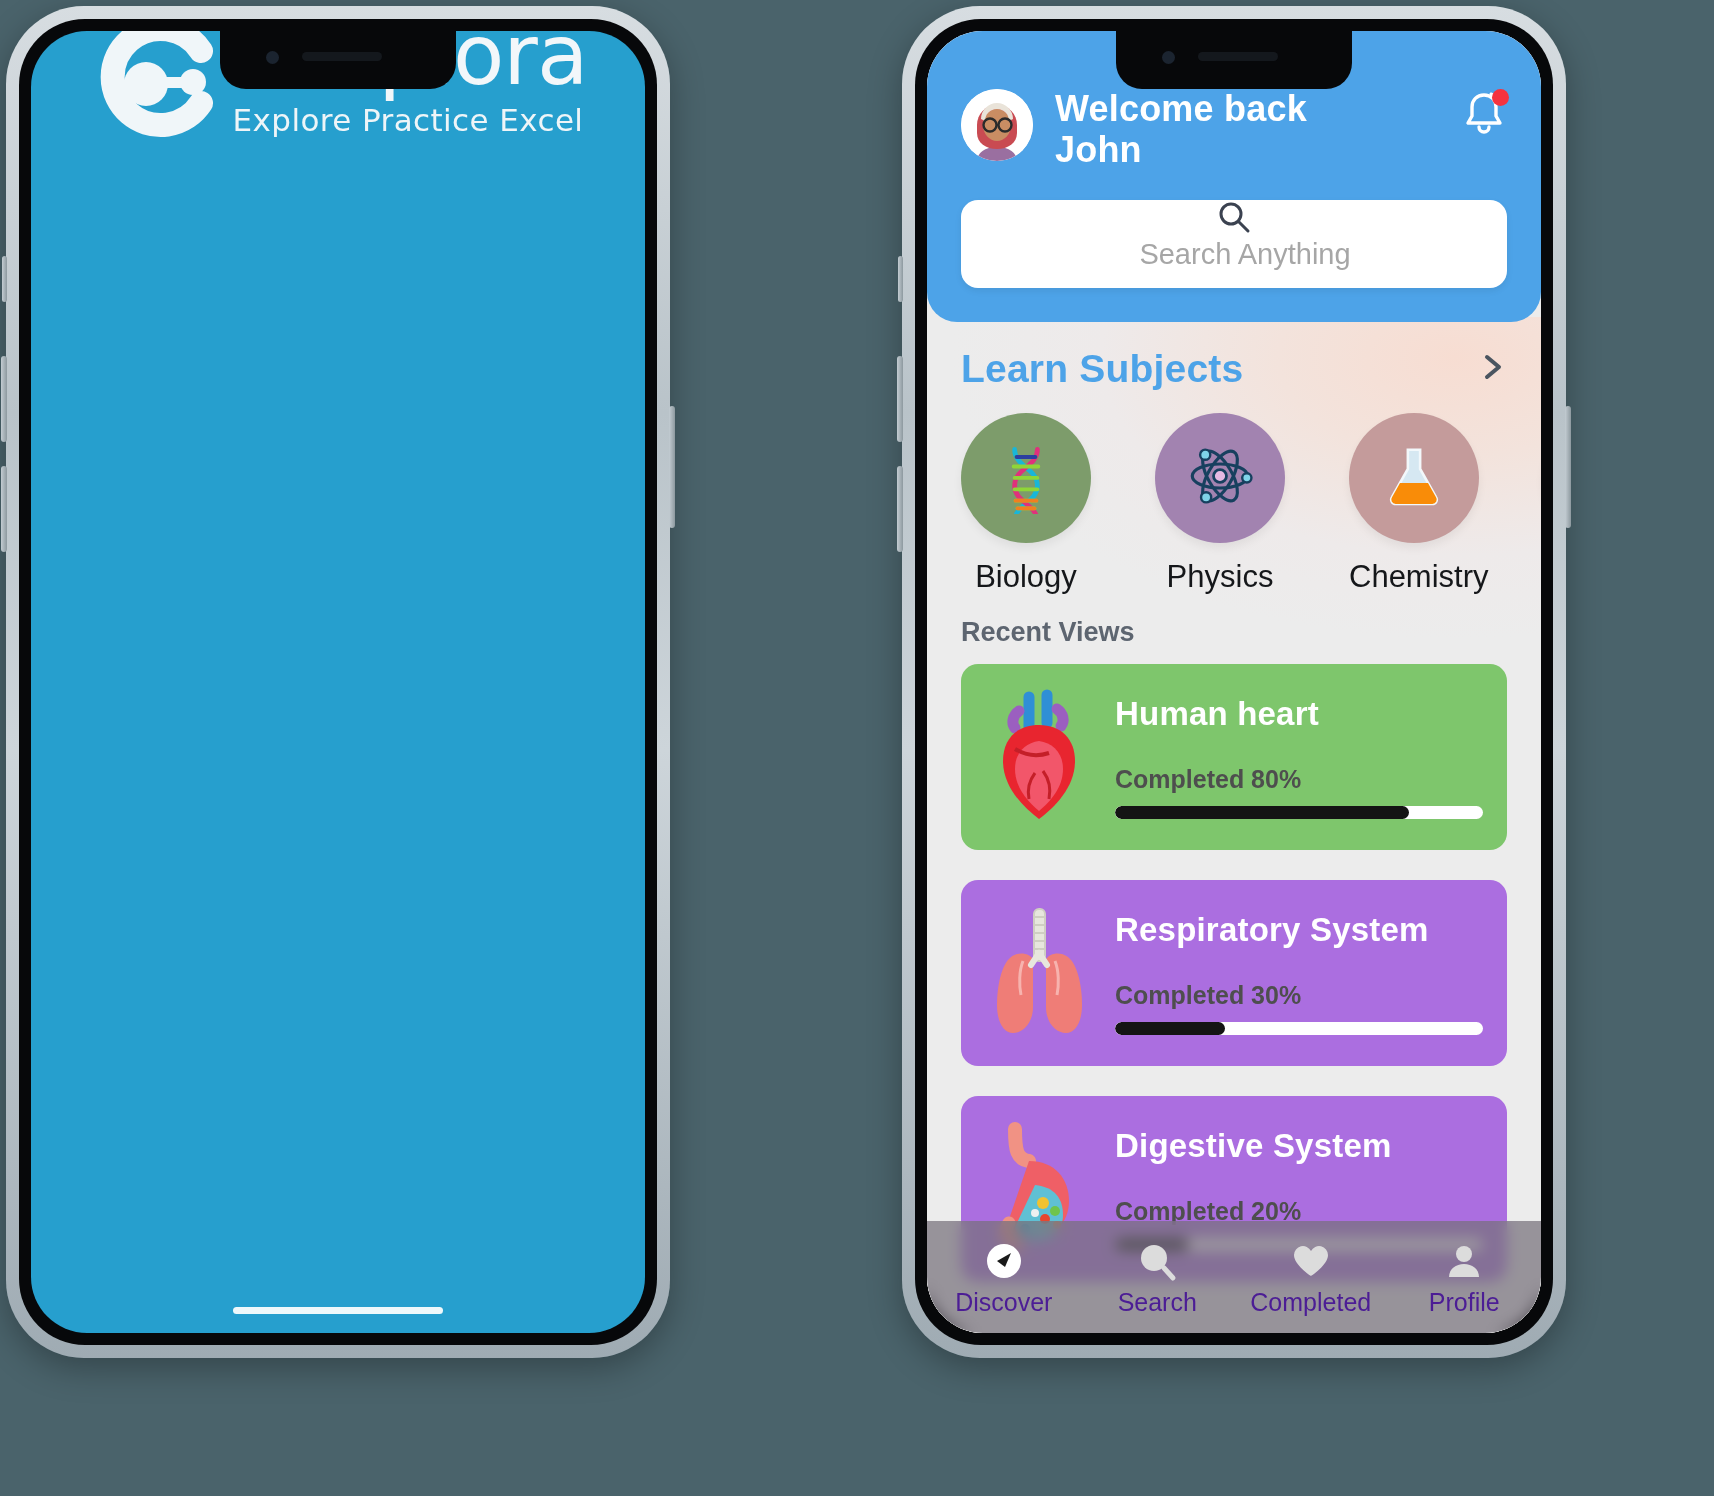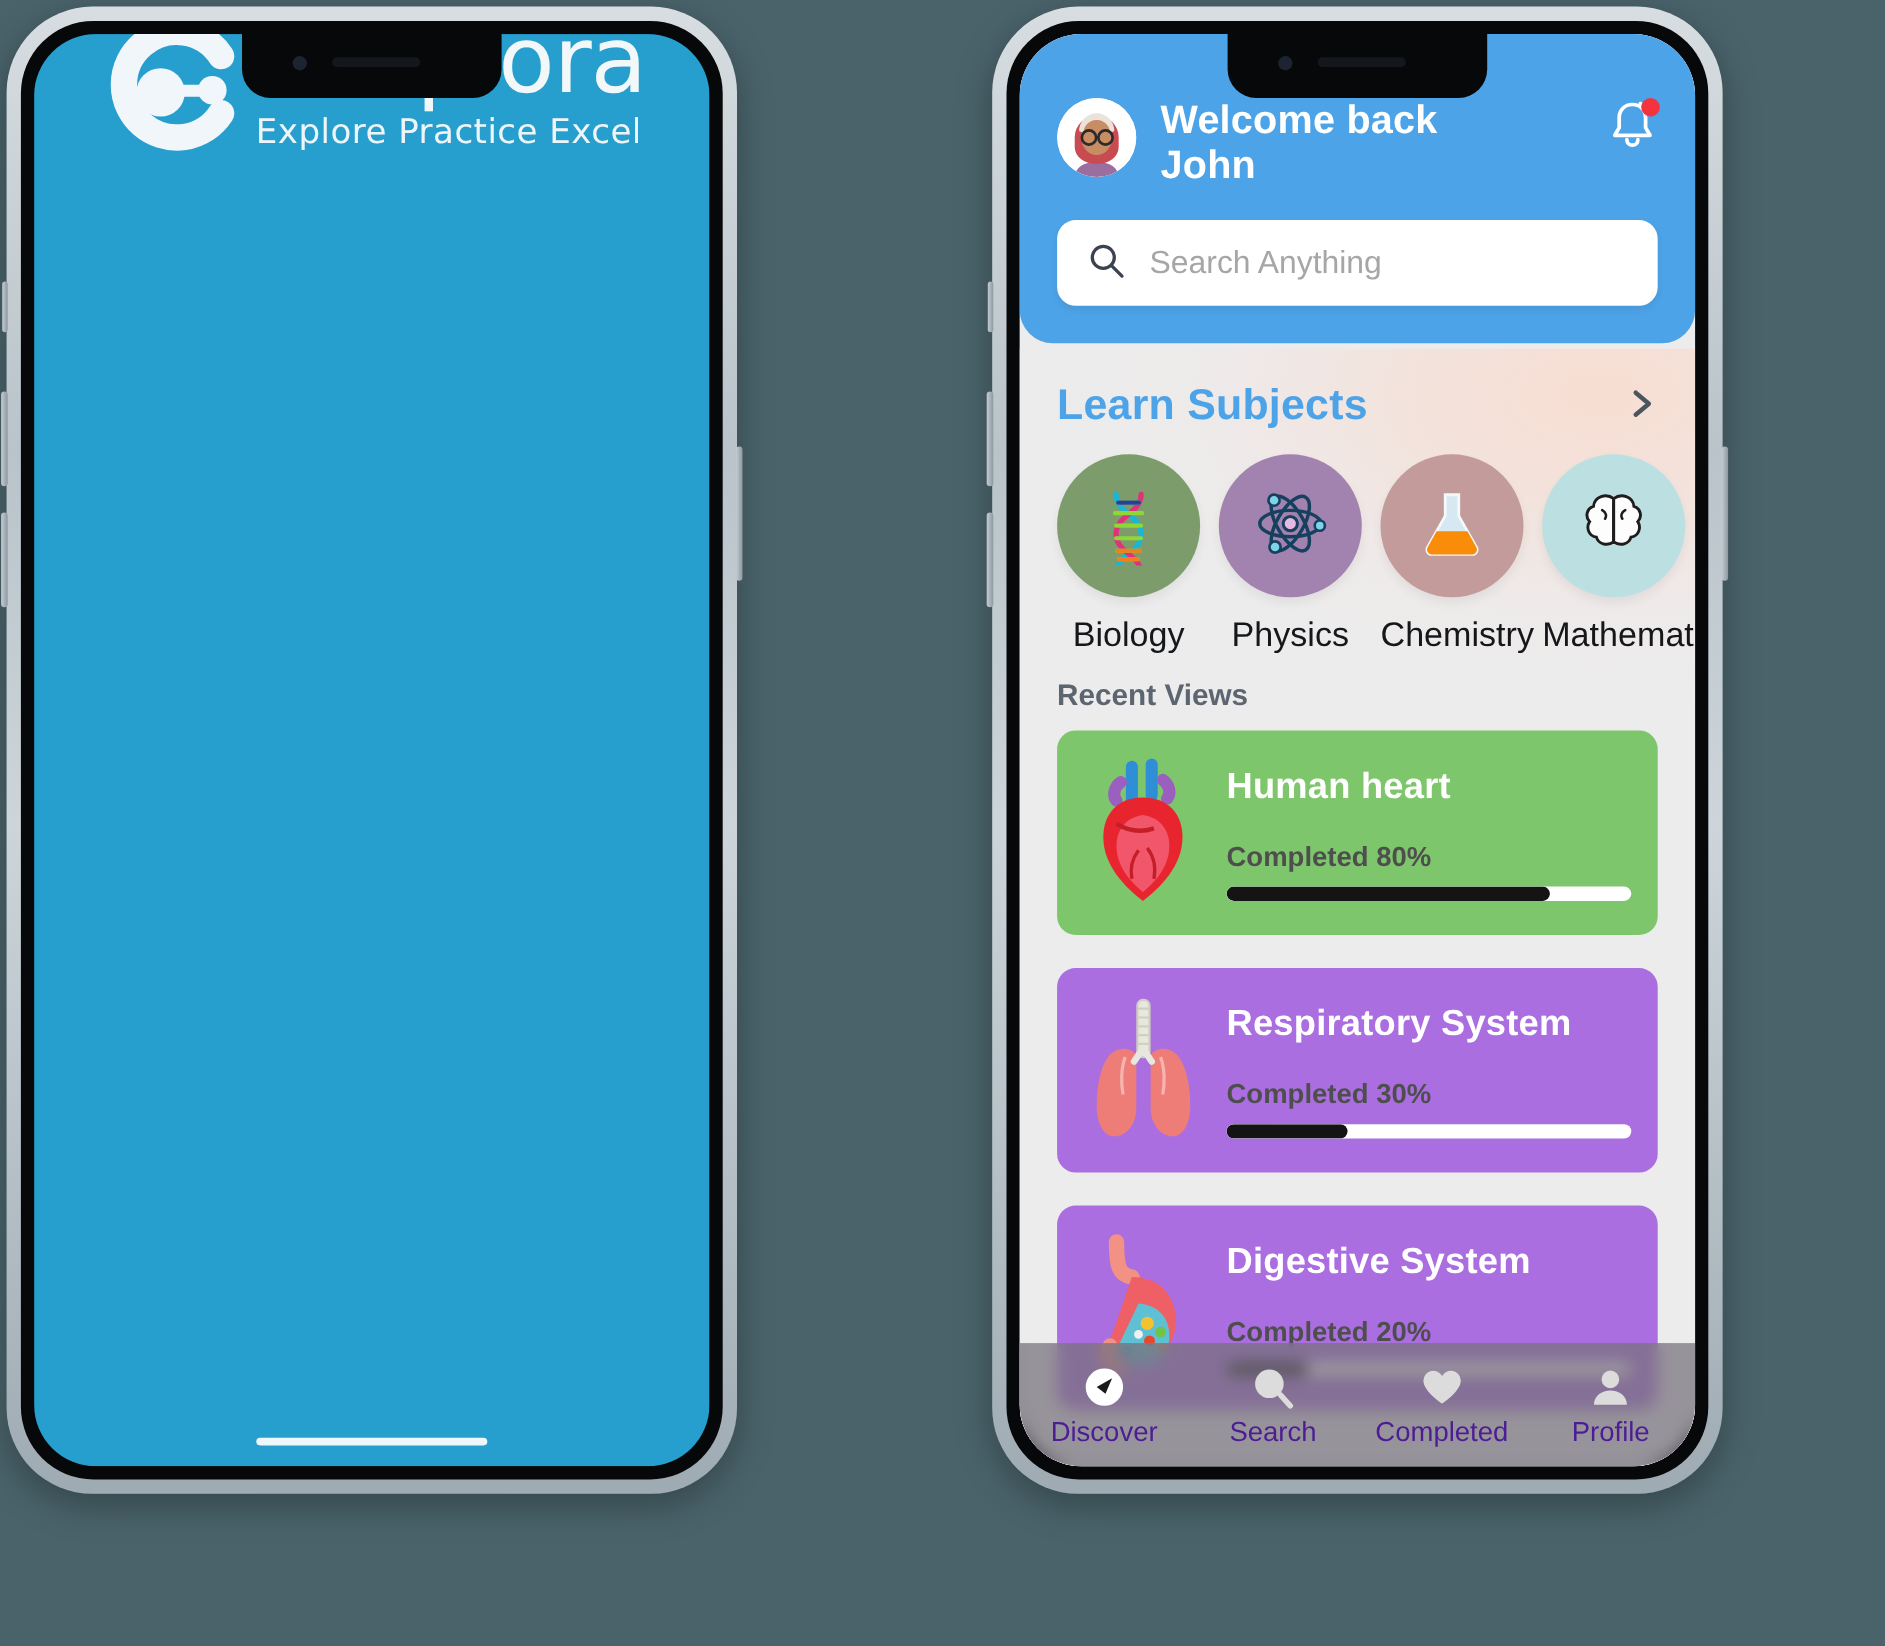--- a/index.html
+++ b/index.html
@@ -104,42 +104,43 @@
     font-size: 36px; line-height: 1.13; letter-spacing: .2px;
   }
   .bell { margin-left: auto; position: relative; width: 46px; height: 50px; }
   .bell-dot {
     position: absolute; right: -2px; top: 0;
     width: 17px; height: 17px; border-radius: 50%; background: #f5333f;
   }
   .searchbar {
     margin-top: 30px;
     background: #fff; border-radius: 17px;
-    height: 78px; display: flex; align-items: center;
+    height: 88px; display: flex; align-items: center;
     padding: 0 28px;
     box-shadow: 0 3px 7px rgba(0,0,0,.07);
+    flex-direction: column;
   }
   .search-ph { color: #a6a6a6; font-size: 29px; margin-left: 22px; }
 
   .app-body {
     position: absolute; top: 286px; left: 0; right: 0; bottom: 0;
     background:
       radial-gradient(680px 380px at 86% 4%, #f7ddd2 0%, #f3e3dc 26%, #eeeaea 52%, #ececec 74%),
       #ececec;
     overflow: hidden;
   }
   .sec-head {
     display: flex; align-items: center;
     padding: 30px 34px 0 34px;
   }
   .sec-title { color: #4da3e8; font-size: 39px; font-weight: bold; letter-spacing: .2px; }
   .chev { margin-left: auto; color: #4a5560; }
 
   .subjects {
-    display: flex; gap: 17px;
+    display: flex; gap: 64px;
     padding: 22px 0 0 34px;
   }
   .subject { flex: 0 0 auto; width: 130px; text-align: center; }
   .subject-circle {
     width: 130px; height: 130px; border-radius: 50%;
     display: flex; align-items: center; justify-content: center;
     box-shadow: 0 5px 10px rgba(0,0,0,.06);
   }
   .subject-label { margin-top: 16px; font-size: 31px; color: #15171a; white-space: nowrap; }
 

